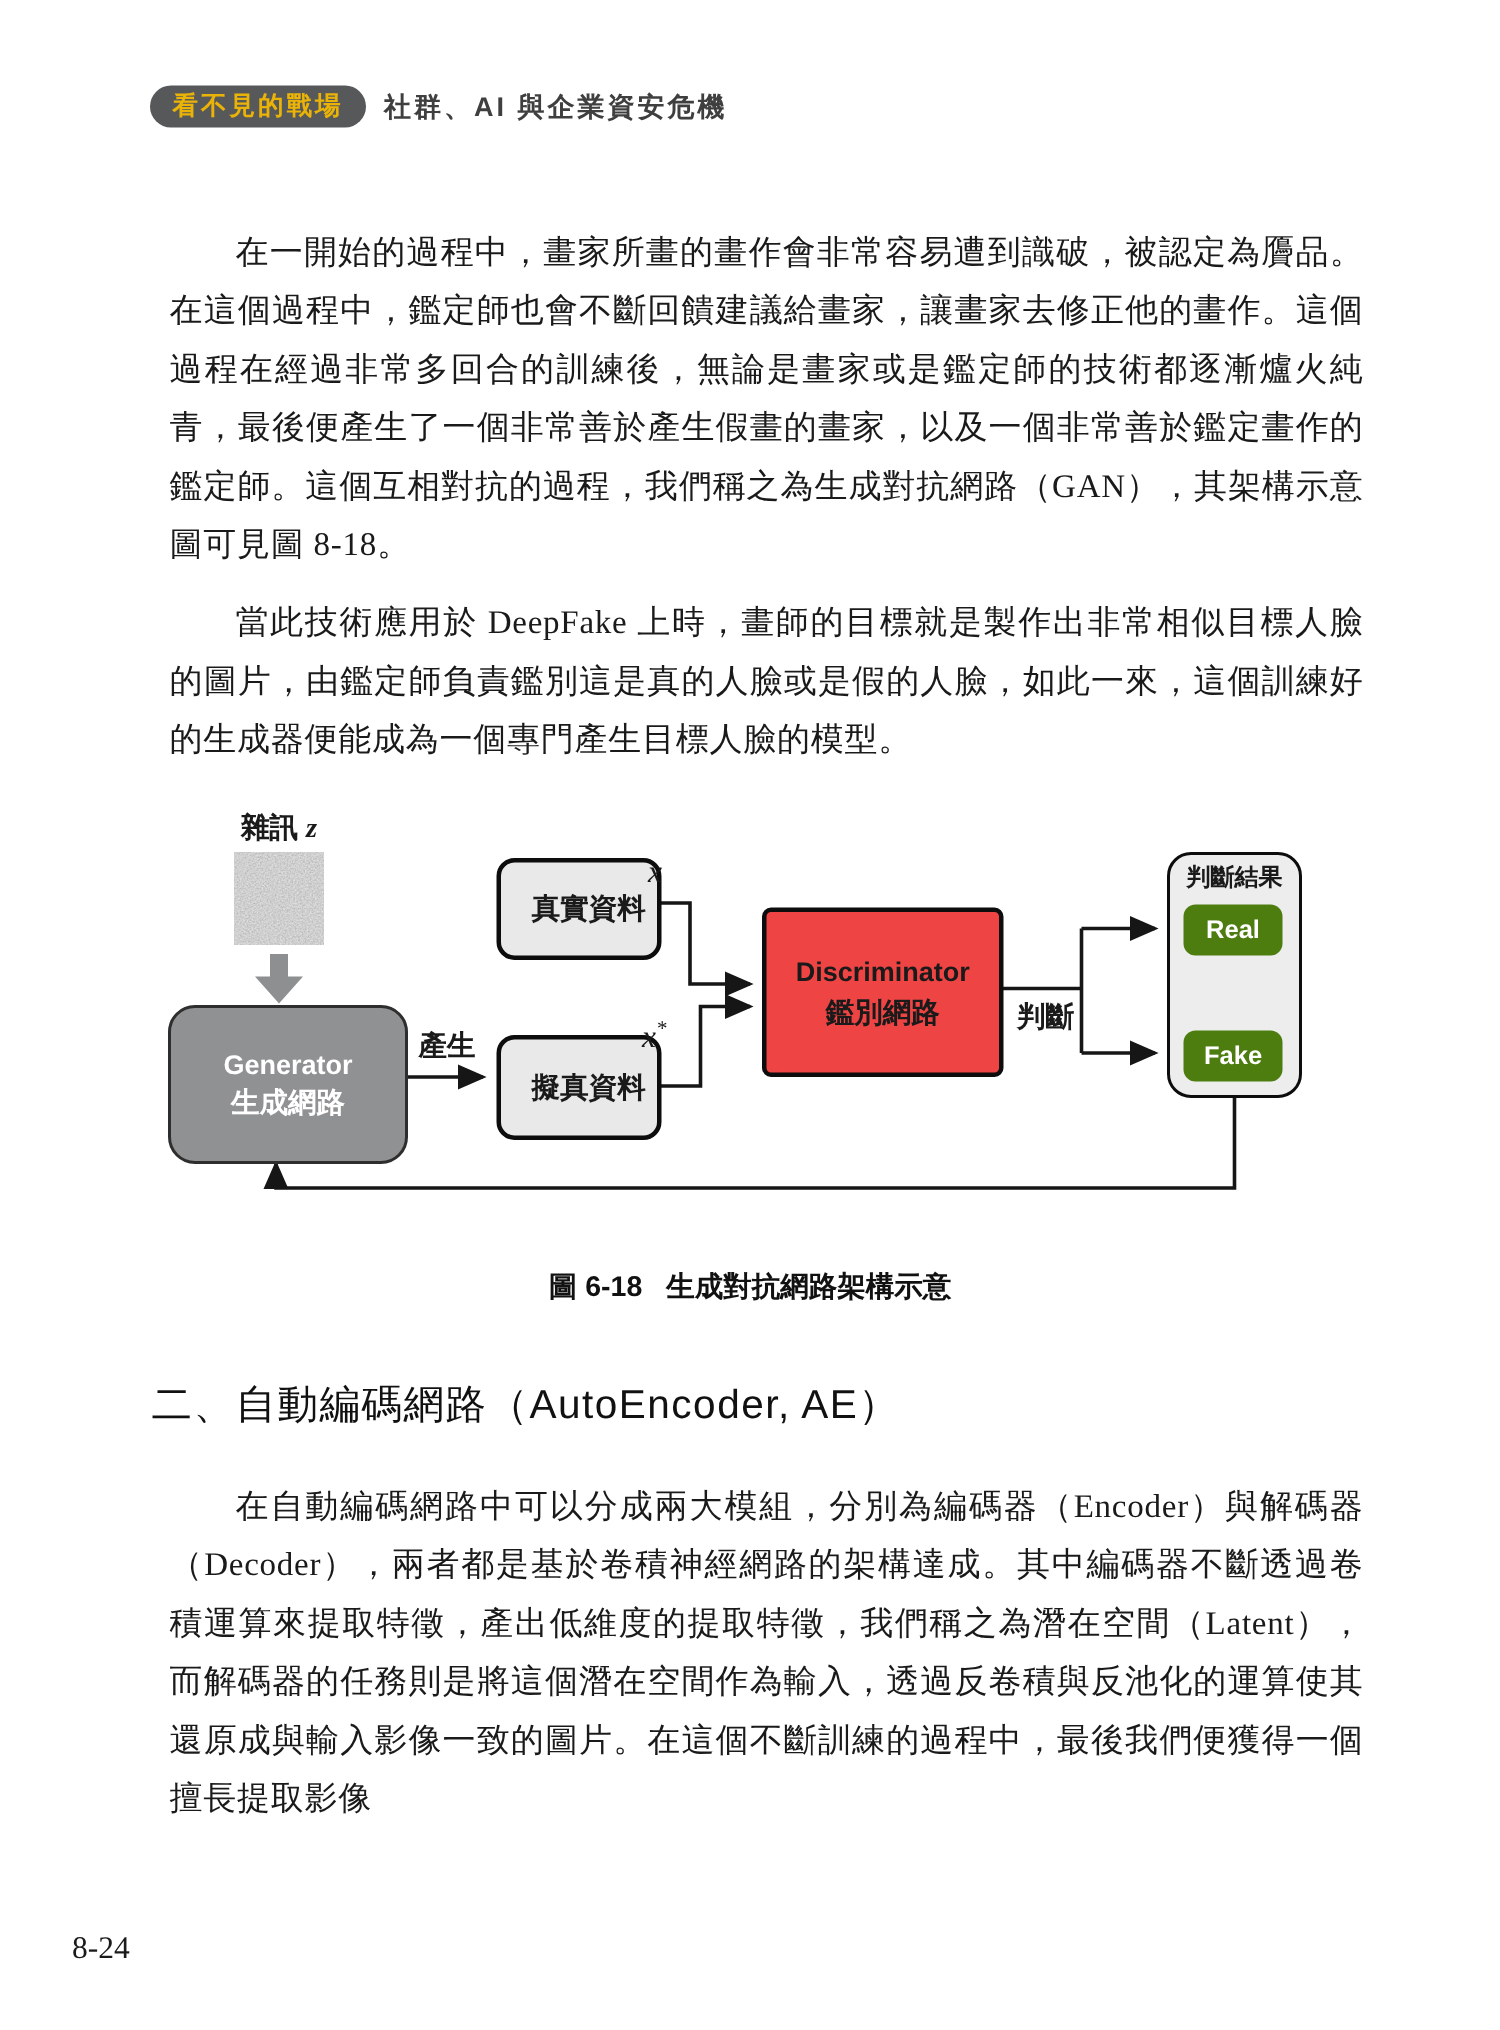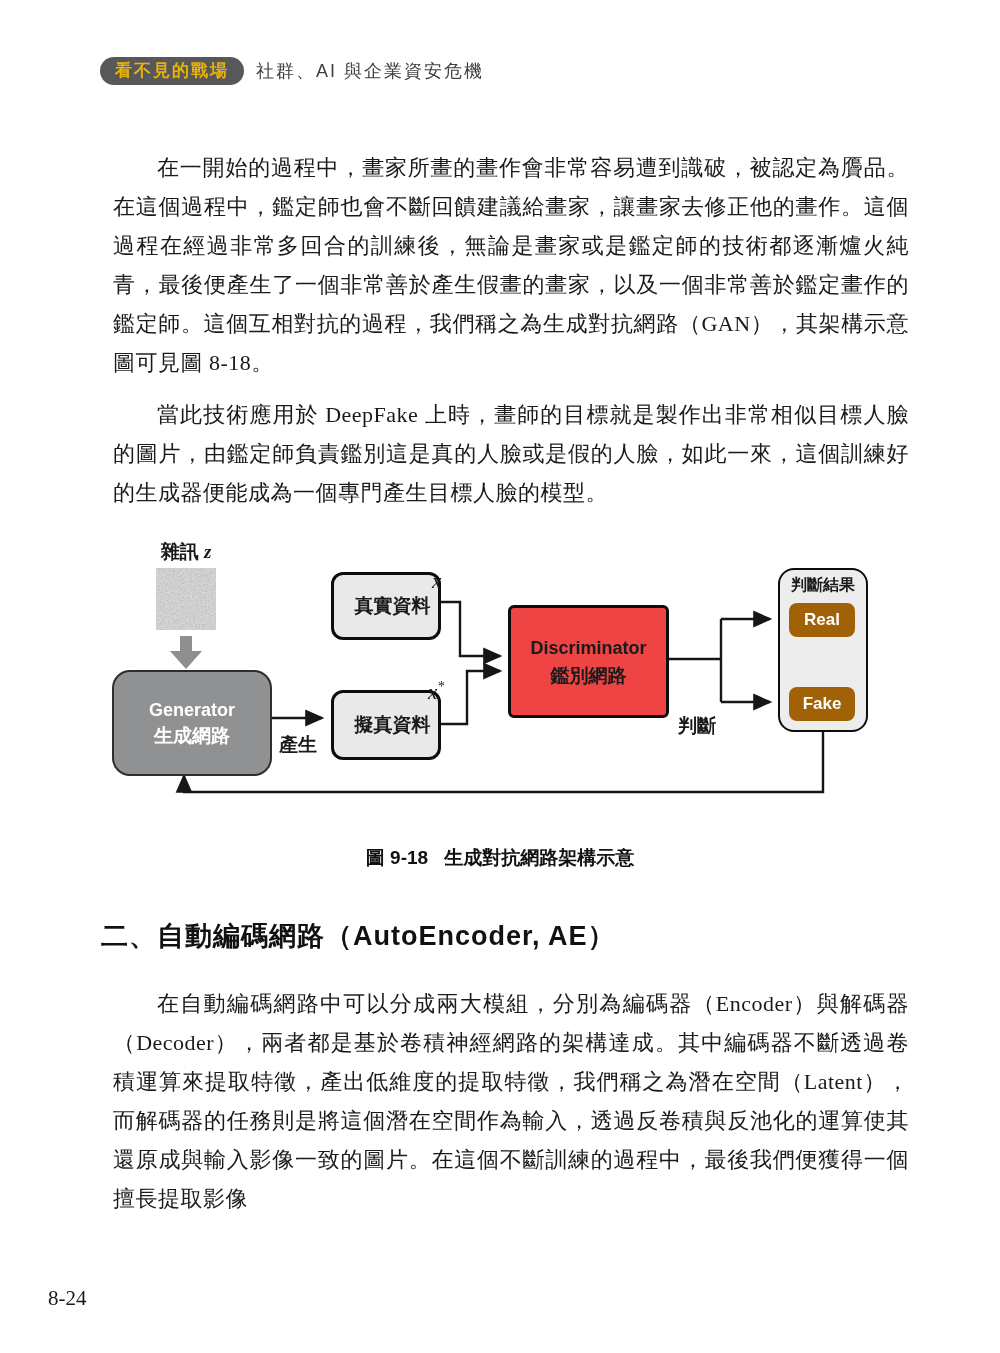--- a/index.html
+++ b/index.html
@@ -4,21 +4,21 @@
 <style>
   html,body{margin:0;padding:0;background:#ffffff;}
   .page{position:relative;width:1000px;height:1353px;background:#ffffff;overflow:hidden;
         font-family:"Liberation Serif", serif;color:#1a1a1a;}
 
   
   .page-header{position:absolute;top:57px;left:100px;display:flex;align-items:center;
                font-family:"Liberation Sans", sans-serif;}
   .badge{display:inline-block;background:#57585a;color:#eab308;border-radius:15px;
          padding:3px 15px;font-size:17px;font-weight:bold;letter-spacing:2px;line-height:22px;}
-  .header-title{margin-left:12px;font-size:18px;font-weight:400;color:#3f3f3f;letter-spacing:2px;}
+  .header-title{margin-left:12px;font-size:18px;font-weight:700;color:#3f3f3f;letter-spacing:2px;}
 
   
   .body-par{position:absolute;left:101px;width:796px;margin:12px;font-size:22px;line-height:39px;
             text-align:justify;text-indent:44px;letter-spacing:0.5px;}
   .p1{top:136px;}
   .p2{top:383px;}
   .p3{top:972px;}
 
   
   .diagram{position:absolute;top:535px;left:0;width:1000px;height:300px;margin:0;
@@ -37,40 +37,40 @@
   .real-box{left:331px;top:37px;}
   .fake-box{left:331px;top:155px;height:64px;}
   .disc-box{left:508px;top:70px;width:155px;height:107px;background:#ef4444;border:3px solid #0d0d0d;
             border-radius:6px;display:flex;flex-direction:column;align-items:center;justify-content:center;
             font-weight:bold;font-size:18px;line-height:27px;}
   .disc-box .zh{font-size:19px;}
   .math{font-family:"Liberation Serif",serif;font-style:italic;font-size:21px;}
   .x-sym{left:432px;top:34px;}
   .xstar-sym{left:428px;top:144px;}
   .xstar-sym sup{font-size:14px;}
-  .small-label{font-weight:bold;font-size:19px;margin-top:48px;}
+  .small-label{font-weight:bold;font-size:19px;}
   .produce{left:279px;top:149px;}
   .judge{left:678px;top:130px;}
   .result-panel{left:778px;top:33px;width:90px;height:164px;background:#ededee;
                 border:2.5px solid #0d0d0d;border-radius:16px;box-sizing:border-box;}
   .result-title{position:absolute;top:5px;left:0;width:100%;text-align:center;
                 font-weight:bold;font-size:16px;}
-  .result-btn{position:absolute;left:9px;width:66px;height:34px;background:#a16207;border-radius:8px;
+  .result-btn{position:absolute;left:9px;width:66px;height:34px;background:#4d7c0f;border-radius:8px;
               color:#ffffff;font-weight:bold;font-size:17px;display:flex;align-items:center;justify-content:center;}
   .btn-real{top:33px;}
   .btn-fake{top:117px;}
   .feedback-label{left:0;top:266px;width:980px;text-align:center;font-weight:bold;font-size:19px;}
   .connectors{position:absolute;left:0;top:0;width:1000px;height:300px;pointer-events:none;}
 
   
   .fig-caption{position:absolute;top:845px;left:0;width:1000px;text-align:center;
                font-family:"Liberation Sans", sans-serif;font-size:19px;font-weight:bold;color:#111;}
   .fig-caption .num{margin-right:16px;}
   .section-heading{position:absolute;top:918px;left:101px;margin:0;
-                   font-family:"Liberation Sans", sans-serif;font-size:27px;font-weight:bold;color:#111;
+                   font-family:"Liberation Sans", sans-serif;font-size:27px;font-weight:normal;color:#111;
                    letter-spacing:1px;}
   .page-number{position:absolute;top:1286px;left:48px;font-size:21px;}
 </style>
 </head>
 <body>
 
 <div class="page">
 
   <header class="page-header">
     <span class="badge">看不見的戰場</span>
@@ -138,21 +138,21 @@
 
     <div class="abs result-panel">
       <div class="result-title">判斷結果</div>
       <div class="result-btn btn-real">Real</div>
       <div class="result-btn btn-fake">Fake</div>
     </div>
 
   </figure>
 
   <div class="fig-caption">
-    <span class="num">圖 9-18</span><span>生成對抗網路架構示意</span>
+    <span class="num">圖 6-18</span><span>生成對抗網路架構示意</span>
   </div>
 
   <h2 class="section-heading">二、自動編碼網路（AutoEncoder, AE）</h2>
 
   <p class="body-par p3">在自動編碼網路中可以分成兩大模組，分別為編碼器（Encoder）與解碼器（Decoder），兩者都是基於卷積神經網路的架構達成。其中編碼器不斷透過卷積運算來提取特徵，產出低維度的提取特徵，我們稱之為潛在空間（Latent），而解碼器的任務則是將這個潛在空間作為輸入，透過反卷積與反池化的運算使其還原成與輸入影像一致的圖片。在這個不斷訓練的過程中，最後我們便獲得一個擅長提取影像</p>
 
   <div class="page-number">8-24</div>
 
 </div>
 

